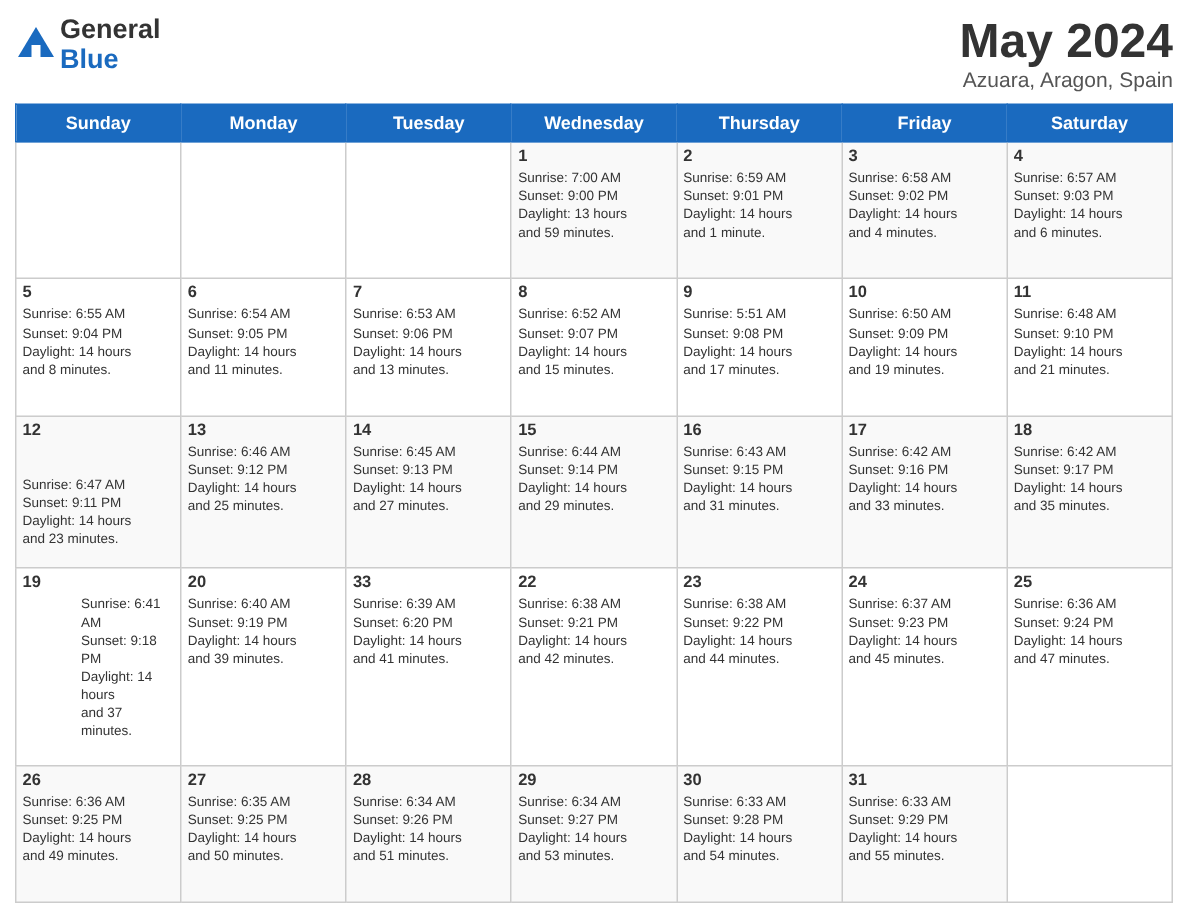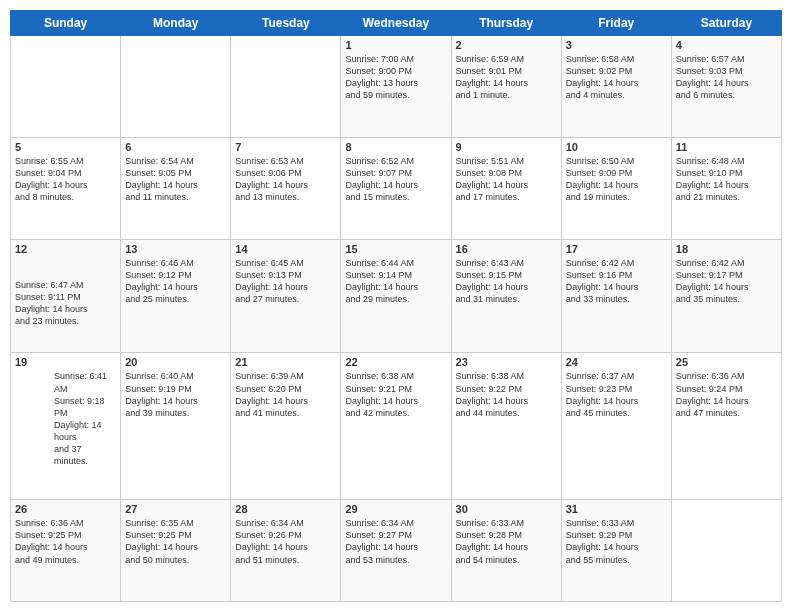--- a/index.html
+++ b/index.html
@@ -104,20 +104,36 @@
       color: #333;
     }
     .empty {
       background: #fff !important;
     }
   </style>
 </head>
 <body>
 
 <div class="page">
+  <div class="header">
+    <div class="logo">
+      <svg class="logo-icon" viewBox="0 0 28 28">
+        <polygon points="14,2 26,22 2,22" fill="#1a6abf"></polygon>
+        <rect x="11" y="14" width="6" height="8" fill="#fff"></rect>
+      </svg>
+      <div class="logo-text">
+        <span class="logo-general">General</span>
+        <span class="logo-blue">Blue</span>
+      </div>
+    </div>
+    <div class="title-block">
+      <div class="month-title">May 2024</div>
+      <div class="subtitle">Azuara, Aragon, Spain</div>
+    </div>
+  </div>
 
   <table class="calendar">
     <thead>
       <tr>
         <th>Sunday</th>
         <th>Monday</th>
         <th>Tuesday</th>
         <th>Wednesday</th>
         <th>Thursday</th>
         <th>Friday</th>
@@ -269,21 +285,21 @@
 and 37 minutes.</div>
           </td>
           <td>
             <span class="day-num">20</span>
             <div class="cell-text" style="white-space: pre-line;">Sunrise: 6:40 AM
 Sunset: 9:19 PM
 Daylight: 14 hours
 and 39 minutes.</div>
           </td>
           <td>
-            <span class="day-num">21</span>
+            <span class="day-num">33</span>
             <div class="cell-text" style="white-space: pre-line;">Sunrise: 6:39 AM
 Sunset: 6:20 PM
 Daylight: 14 hours
 and 41 minutes.</div>
           </td>
           <td>
             <span class="day-num">22</span>
             <div class="cell-text" style="white-space: pre-line;">Sunrise: 6:38 AM
 Sunset: 9:21 PM
 Daylight: 14 hours

